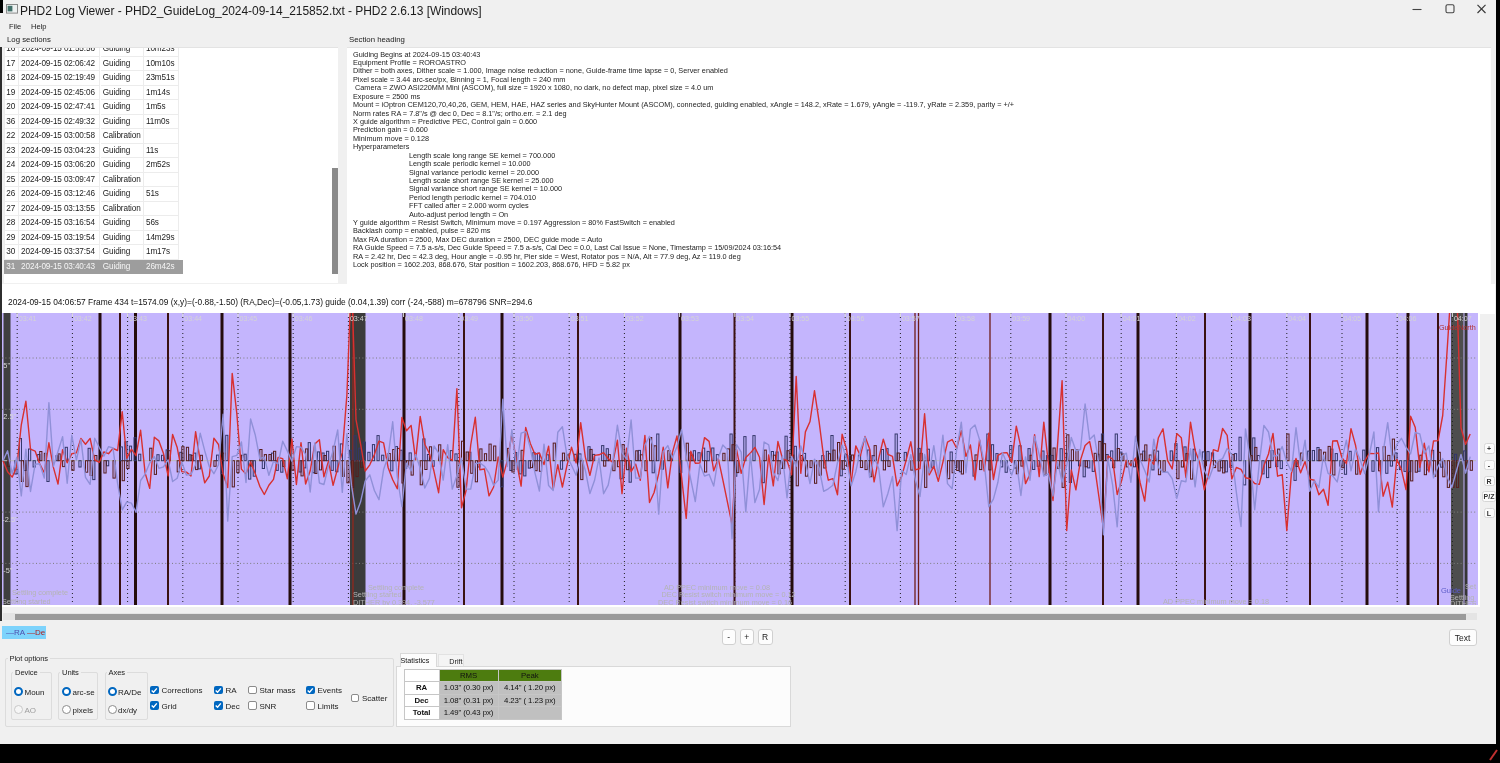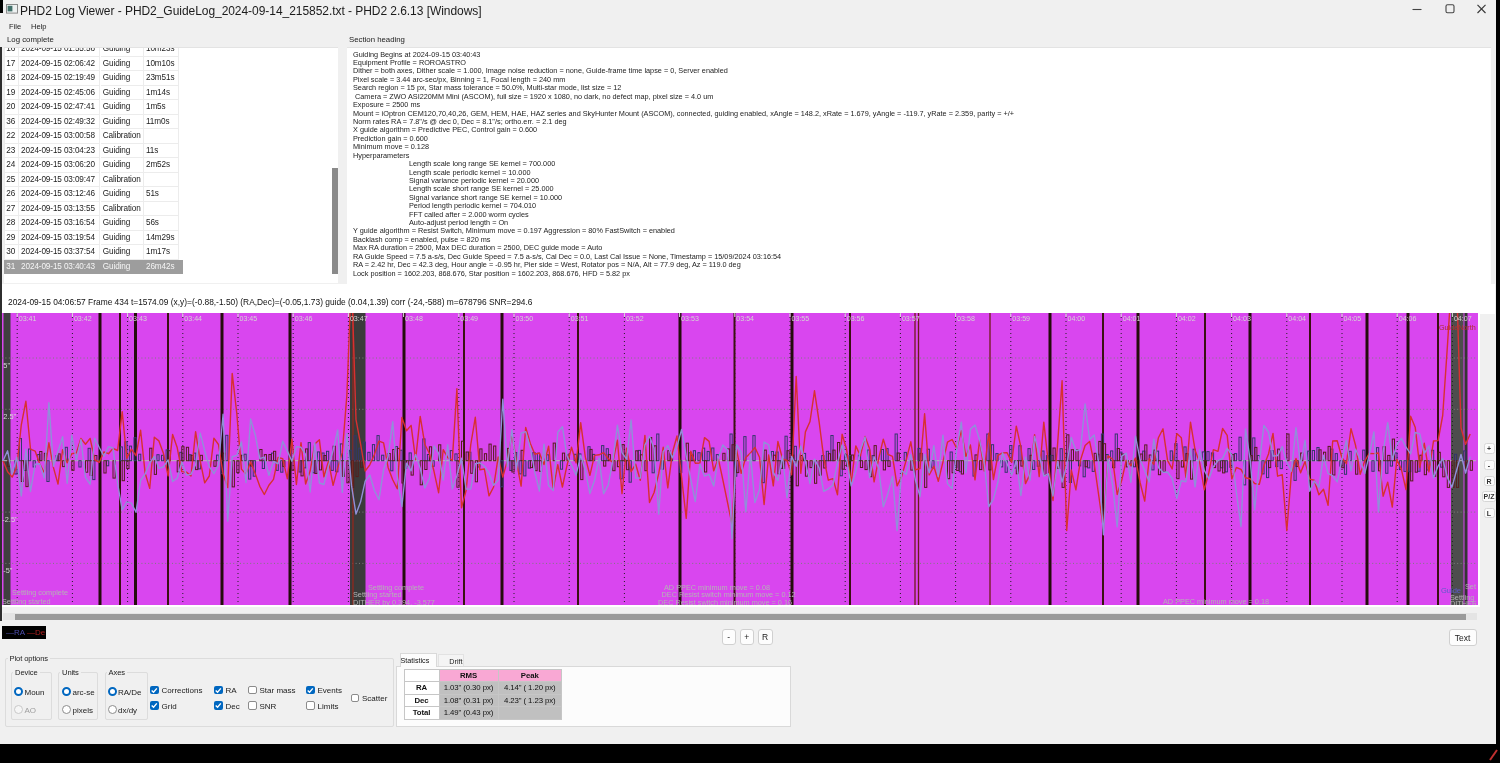--- a/index.html
+++ b/index.html
@@ -15,25 +15,25 @@
 .c1{left:15.7px;width:81.3px;padding-left:1.9px}
 .c2{left:97px;width:43.1px;padding-left:2.3px}
 .c3{left:140.1px;width:35.7px;padding-left:2.4px}
 .sel{background:#9d9d9d}
 .sel span{color:#f5f5f5;border-color:#9d9d9d}
 #lscroll{left:331.5px;top:167.7px;width:6px;height:106px;background:#8a8a8a}
 #secpanel{left:347px;top:47px;width:1144px;height:237px;background:#fff;overflow:hidden;border-top:1px solid #e3e3e3}
 #sectext{position:absolute;left:6px;top:2.6px;font-size:7.3px;line-height:8.42px;color:#1c1c1c;white-space:nowrap}
 #statusbar{left:1px;top:284px;width:1494px;height:29.5px;background:#fff}
 #statustext{left:8px;top:296.5px;font-size:8.4px;color:#111}
-#chart{left:2px;top:313.3px;width:1475.5px;height:292px;background:#d946ef;overflow:hidden}
+#chart{left:2px;top:313.3px;width:1475.5px;height:292px;background:#c4b5fd;overflow:hidden}
 #chartedge{left:0;top:47px;width:2px;height:574px;background:#2e2e2e}
 #hsb{left:3px;top:613px;width:1474px;height:7px;background:#e4e4e4}
 #hsbthumb{left:15px;top:613.5px;width:1451px;height:6px;background:#9a9a9a}
-#legend{left:2px;top:626px;width:44px;height:12.5px;background:#000000;font-size:8px;line-height:13px;white-space:nowrap;overflow:hidden}
+#legend{left:2px;top:626px;width:44px;height:12.5px;background:#7dd3fc;font-size:8px;line-height:13px;white-space:nowrap;overflow:hidden}
 #legend .ra{position:absolute;left:4px;color:#4f4fae}
 #legend .de{position:absolute;left:25px;color:#b02020}
 .btn{position:absolute;background:#fdfdfd;border:1px solid #d0d0d0;border-radius:3px;font-size:8.5px;color:#222;text-align:center;line-height:14.5px}
 .sbtn{position:absolute;background:#fbfbfb;border:1px solid #d6d6d6;border-radius:2.5px;font-size:7px;font-weight:bold;color:#333;text-align:center;width:11px;height:10.5px;line-height:9.5px;left:1483.5px}
 .gbox{position:absolute;border:1px solid #dcdcdc;border-radius:2px}
 .glabel{position:absolute;background:#f0f0f0;font-size:7.6px;letter-spacing:-0.1px;color:#1c1c1c;padding:0 2px;white-space:nowrap}
 .radio{position:absolute;width:9px;height:9px;border-radius:50%;background:#fff}
 .radio.on{border:2.6px solid #0067c0}
 .radio.off{border:1px solid #8d8d8d}
 .radio.dis{border:1px solid #c9c9c9;background:#f6f6f6}
@@ -41,21 +41,21 @@
 .cb.on{background:#0067c0}
 .cb.off{background:#fff;border:1px solid #8b8b8b}
 .olabel{position:absolute;font-size:8px;color:#1b1b1b;white-space:nowrap}
 .olabel.dis{color:#9d9d9d}
 #tab1{left:399.5px;top:652.5px;width:37px;height:14px;background:#fcfcfc;border:1px solid #d9d9d9;border-bottom:none;font-size:7.2px;color:#111;text-align:left;line-height:14px;z-index:2}
 #tab2{left:437.5px;top:653.5px;width:26px;height:13px;background:#f4f4f4;border:1px solid #e2e2e2;border-bottom:none;font-size:7.2px;color:#222;text-align:right;line-height:13px}
 #tabpage{left:395.5px;top:666px;width:395px;height:61px;background:#fcfcfc;border:1px solid #d9d9d9}
 table{border-collapse:collapse}
 #stats{left:403.5px;top:668.5px;font-size:7.8px;letter-spacing:-0.1px;color:#111}
 #stats td{border:1px solid #c6c6c6;text-align:center;padding:0;height:12.5px}
-#stats .hd{height:10.5px;font-weight:bold;background:#f9a8d4}
+#stats .hd{height:10.5px;font-weight:normal;background:#4d7c0f}
 #stats .lbl{font-weight:bold;background:#fff;width:35px}
 #stats .dat{background:#c0c0c0;}
 #stats .w1{width:59px}
 #stats .w2{width:63.5px}
 </style></head>
 <body>
 <div id="win">
   <div class="abs" style="left:0;top:0;width:2.5px;height:13px;background:#000"></div>
   <svg class="abs" style="left:5.5px;top:4px" width="12" height="10">
       <rect x="0.5" y="0.5" width="11" height="8.6" fill="#edf1f1" stroke="#8a8a8a"></rect>
@@ -63,21 +63,21 @@
     </svg>
   <div class="abs" id="title">PHD2 Log Viewer - PHD2_GuideLog_2024-09-14_215852.txt - PHD2 2.6.13 [Windows]</div>
   <svg class="abs" style="left:1411px;top:0" width="80" height="18">
     <line x1="1.5" y1="9.5" x2="10.5" y2="9.5" stroke="#444" stroke-width="1.1"></line>
     <rect x="35" y="4.8" width="8" height="8" rx="1.5" fill="none" stroke="#444" stroke-width="1.1"></rect>
     <line x1="66.5" y1="4.8" x2="74.5" y2="13" stroke="#333" stroke-width="1.1"></line>
     <line x1="74.5" y1="4.8" x2="66.5" y2="13" stroke="#333" stroke-width="1.1"></line>
   </svg>
   <div class="abs menu" style="left:9px">File</div>
   <div class="abs menu" style="left:31px">Help</div>
-  <div class="abs plabel" style="left:7px">Log complete</div>
+  <div class="abs plabel" style="left:7px">Log sections</div>
   <div class="abs plabel" style="left:349px">Section heading</div>
 
   <div class="abs" id="loglist">
       <div class="lrow" style="top:-5.7px">
         <span class="c0">16</span>
         <span class="c1">2024-09-15 01:55:58</span>
         <span class="c2">Guiding</span>
         <span class="c3">10m23s</span>
       </div>
       <div class="lrow" style="top:8.8px">
@@ -172,21 +172,20 @@
       </div>
     </div>
   <div class="abs" id="lscroll"></div>
 
   <div class="abs" id="secpanel">
       <div id="sectext">
         <div style="padding-left:0px">Guiding Begins at 2024-09-15 03:40:43</div>
         <div style="padding-left:0px">Equipment Profile = ROROASTRO</div>
         <div style="padding-left:0px">Dither = both axes, Dither scale = 1.000, Image noise reduction = none, Guide-frame time lapse = 0, Server enabled</div>
         <div style="padding-left:0px">Pixel scale = 3.44 arc-sec/px, Binning = 1, Focal length = 240 mm</div>
-        <div style="padding-left:0px">Search region = 15 px, Star mass tolerance = 50.0%, Multi-star mode, list size = 12</div>
         <div style="padding-left:2px">Camera = ZWO ASI220MM Mini (ASCOM), full size = 1920 x 1080, no dark, no defect map, pixel size = 4.0 um</div>
         <div style="padding-left:0px">Exposure = 2500 ms</div>
         <div style="padding-left:0px">Mount = iOptron CEM120,70,40,26, GEM, HEM, HAE, HAZ series and SkyHunter Mount (ASCOM), connected, guiding enabled, xAngle = 148.2, xRate = 1.679, yAngle = -119.7, yRate = 2.359, parity = +/+</div>
         <div style="padding-left:0px">Norm rates RA = 7.8"/s @ dec 0, Dec = 8.1"/s; ortho.err. = 2.1 deg</div>
         <div style="padding-left:0px">X guide algorithm = Predictive PEC, Control gain = 0.600</div>
         <div style="padding-left:0px">Prediction gain = 0.600</div>
         <div style="padding-left:0px">Minimum move = 0.128</div>
         <div style="padding-left:0px">Hyperparameters</div>
         <div style="padding-left:56px">Length scale long range SE kernel = 700.000</div>
         <div style="padding-left:56px">Length scale periodic kernel = 10.000</div>

